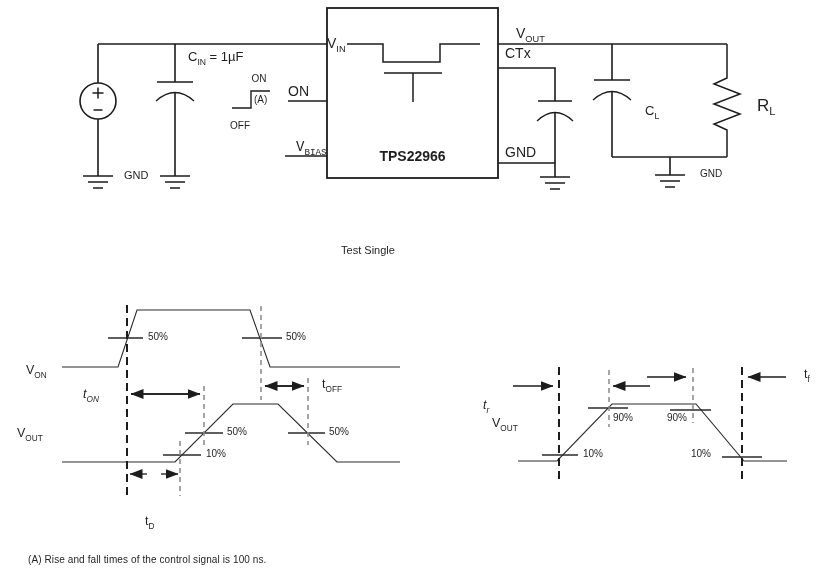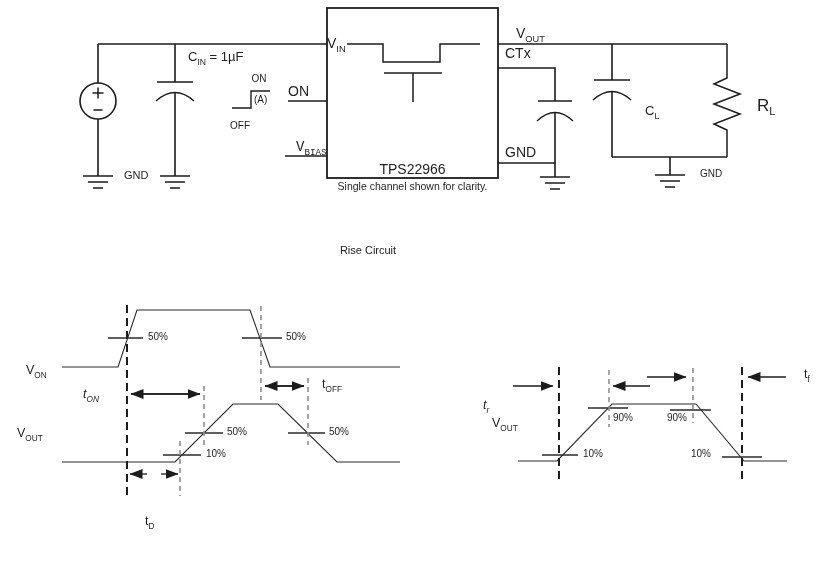--- a/index.html
+++ b/index.html
@@ -138,29 +138,28 @@
   <div class="lbl sm" style="left:254px;top:95px;"><span>(A)</span></div>
   <div class="lbl sm" style="left:230px;top:121px;"><span>OFF</span></div>
 
   <div class="lbl lg" style="left:287px;top:36px;margin-left:40px;"><span>V</span><sub>IN</sub></div>
   <div class="lbl lg" style="left:288px;top:84px;"><span>ON</span></div>
   <div class="lbl lg" style="left:296px;top:140px;font-family:Liberation Mono, monospace;"><span>V</span><sub>BIAS</sub></div>
   <div class="lbl lg" style="left:516px;top:26px;"><span>V</span><sub>OUT</sub></div>
   <div class="lbl lg" style="left:505px;top:46px;"><span>CTx</span></div>
   <div class="lbl lg" style="left:505px;top:145px;"><span>GND</span></div>
 
-  <div class="lbl lg ctr" style="left:327px;top:162px;width:171px;"><span>TPS22966</span></div>
-  <div class="lbl xs ctr" style="left:322px;top:181px;width:181px;"><span>Single channel shown for clarity.</span></div>
+  <div class="lbl lg ctr" style="left:327px;top:149px;width:171px;font-weight:bold;"><span>TPS22966</span></div>
 
   <div class="lbl md" style="left:124px;top:170px;"><span>GND</span></div>
   <div class="lbl" style="left:645px;top:80px;font-size:13px;margin-top:24px;"><span>C</span><sub>L</sub></div>
   <div class="lbl" style="left:757px;top:97px;font-size:17px;"><span>R</span><sub>L</sub></div>
   <div class="lbl sm" style="left:700px;top:169px;"><span>GND</span></div>
 
-  <div class="lbl md ctr" style="left:298px;top:245px;width:140px;"><span>Rise Circuit</span></div>
+  <div class="lbl md ctr" style="left:298px;top:245px;width:140px;"><span>Test Single</span></div>
 
   <div class="lbl" style="left:26px;top:324px;margin-top:40px;"><span>V</span><sub>ON</sub></div>
   <div class="lbl sm" style="left:148px;top:332px;"><span>50%</span></div>
   <div class="lbl sm" style="left:286px;top:332px;"><span>50%</span></div>
   <div class="lbl" style="left:83px;top:388px;font-style:italic;"><span>t</span><sub>ON</sub></div>
   <div class="lbl" style="left:322px;top:378px;"><span>t</span><sub>OFF</sub></div>
   <div class="lbl" style="left:17px;top:427px;"><span>V</span><sub>OUT</sub></div>
   <div class="lbl sm" style="left:227px;top:427px;"><span>50%</span></div>
   <div class="lbl sm" style="left:206px;top:449px;"><span>10%</span></div>
   <div class="lbl sm" style="left:329px;top:427px;"><span>50%</span></div>
@@ -168,14 +167,15 @@
 
   <div class="lbl" style="left:483px;top:399px;font-style:italic;"><span>t</span><sub>r</sub></div>
   <div class="lbl" style="left:804px;top:368px;"><span>t</span><sub>f</sub></div>
   <div class="lbl" style="left:492px;top:417px;"><span>V</span><sub>OUT</sub></div>
   <div class="lbl sm" style="left:613px;top:413px;"><span>90%</span></div>
   <div class="lbl sm" style="left:667px;top:413px;"><span>90%</span></div>
   <div class="lbl sm" style="left:583px;top:449px;"><span>10%</span></div>
   <div class="lbl sm" style="left:691px;top:449px;"><span>10%</span></div>
 
 
+  <div class="lbl fn" style="left:28px;top:555px;"><span>(A) Rise and fall times of the control signal is 100 ns.</span></div>
 
 </div>
 
 </body></html>

